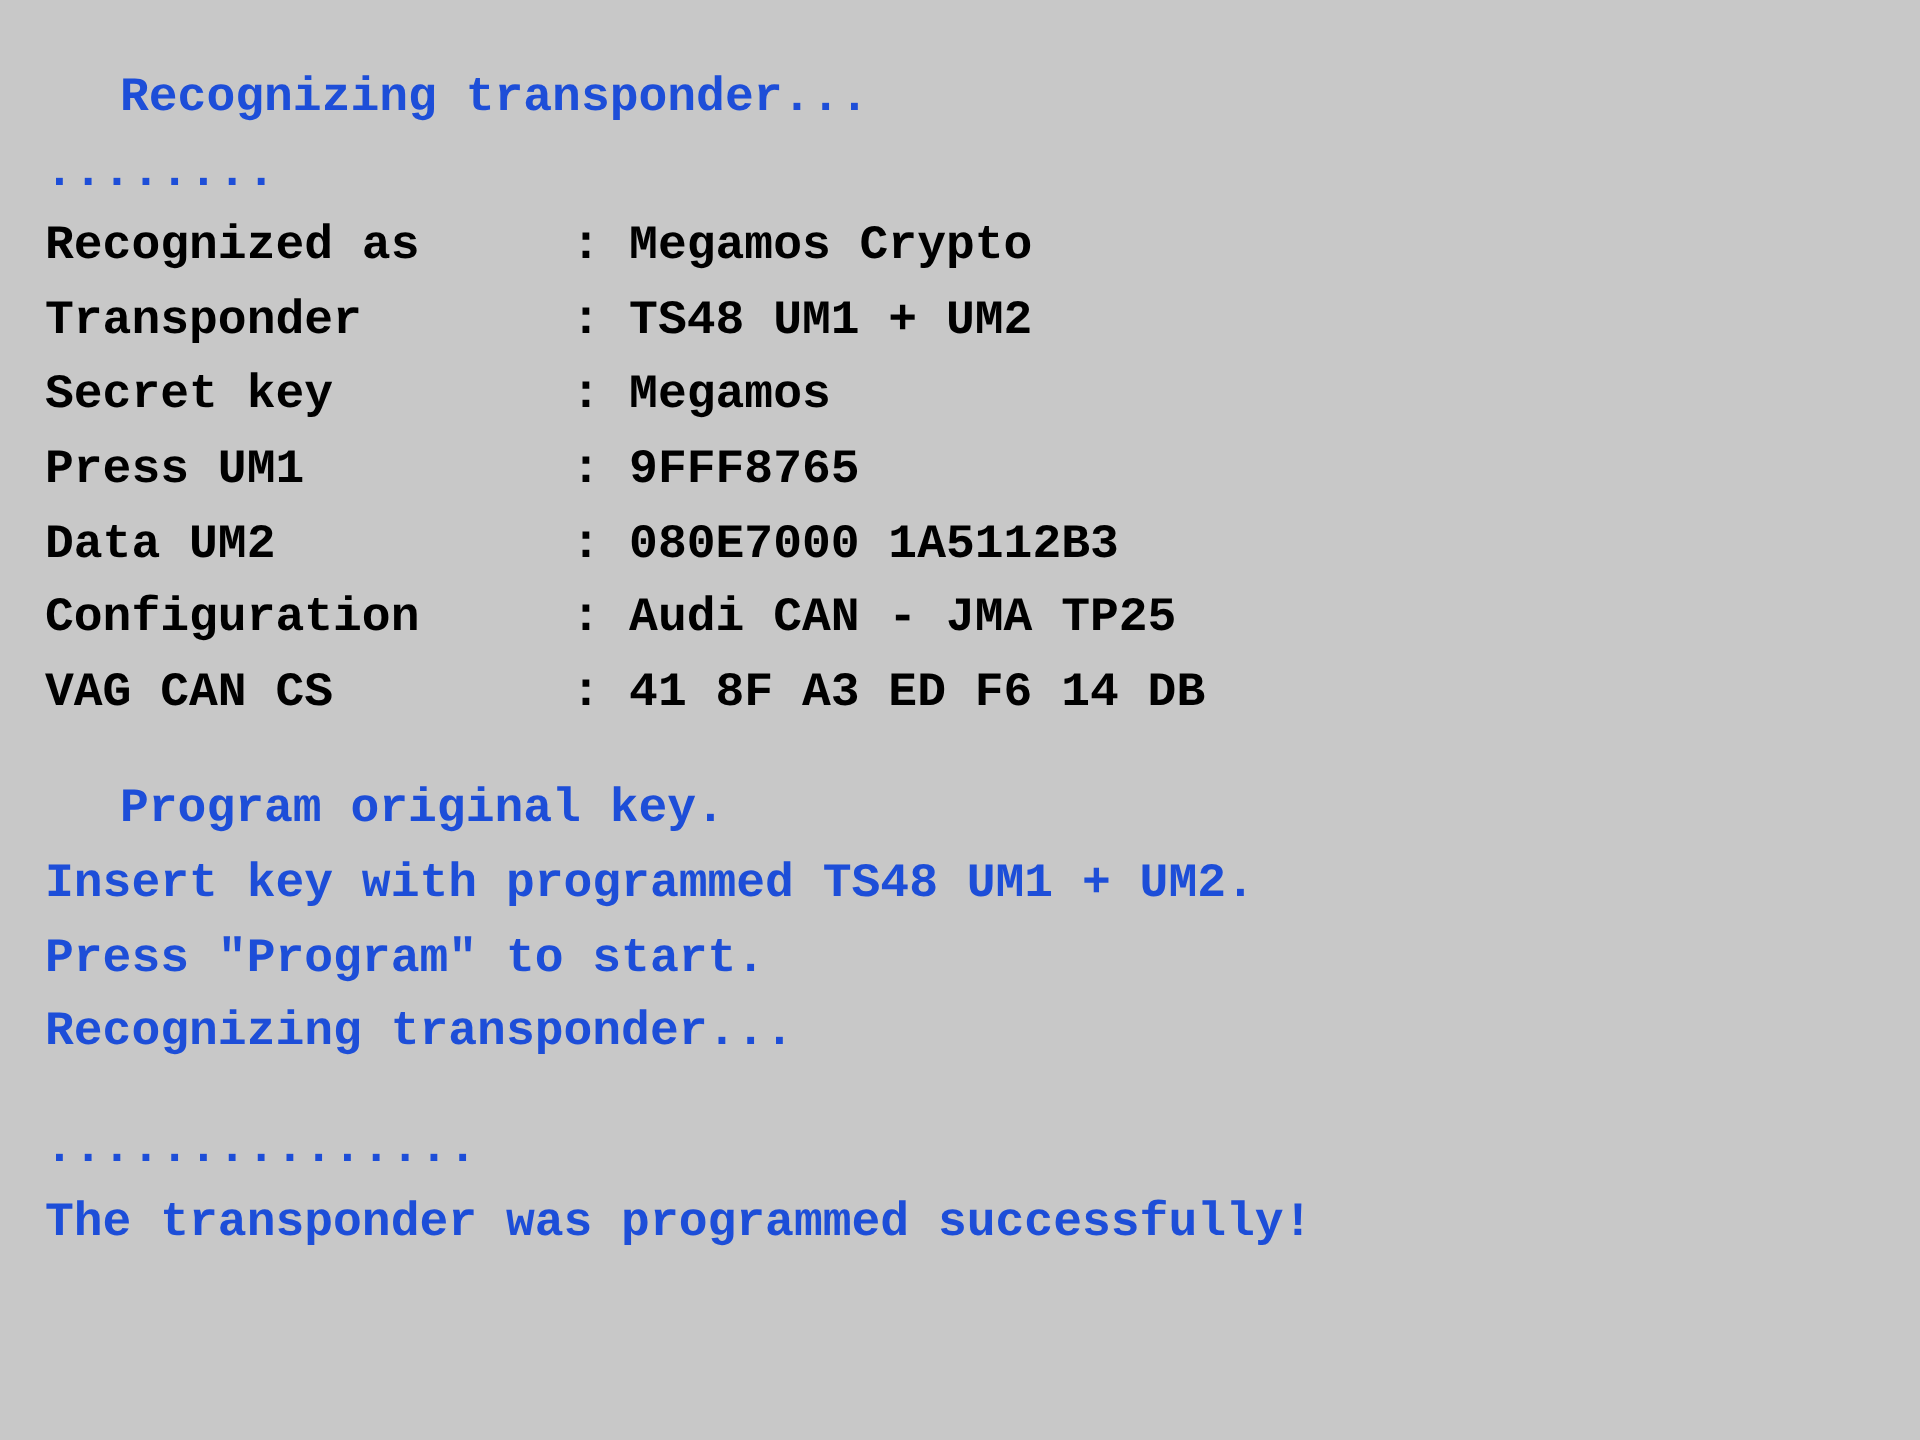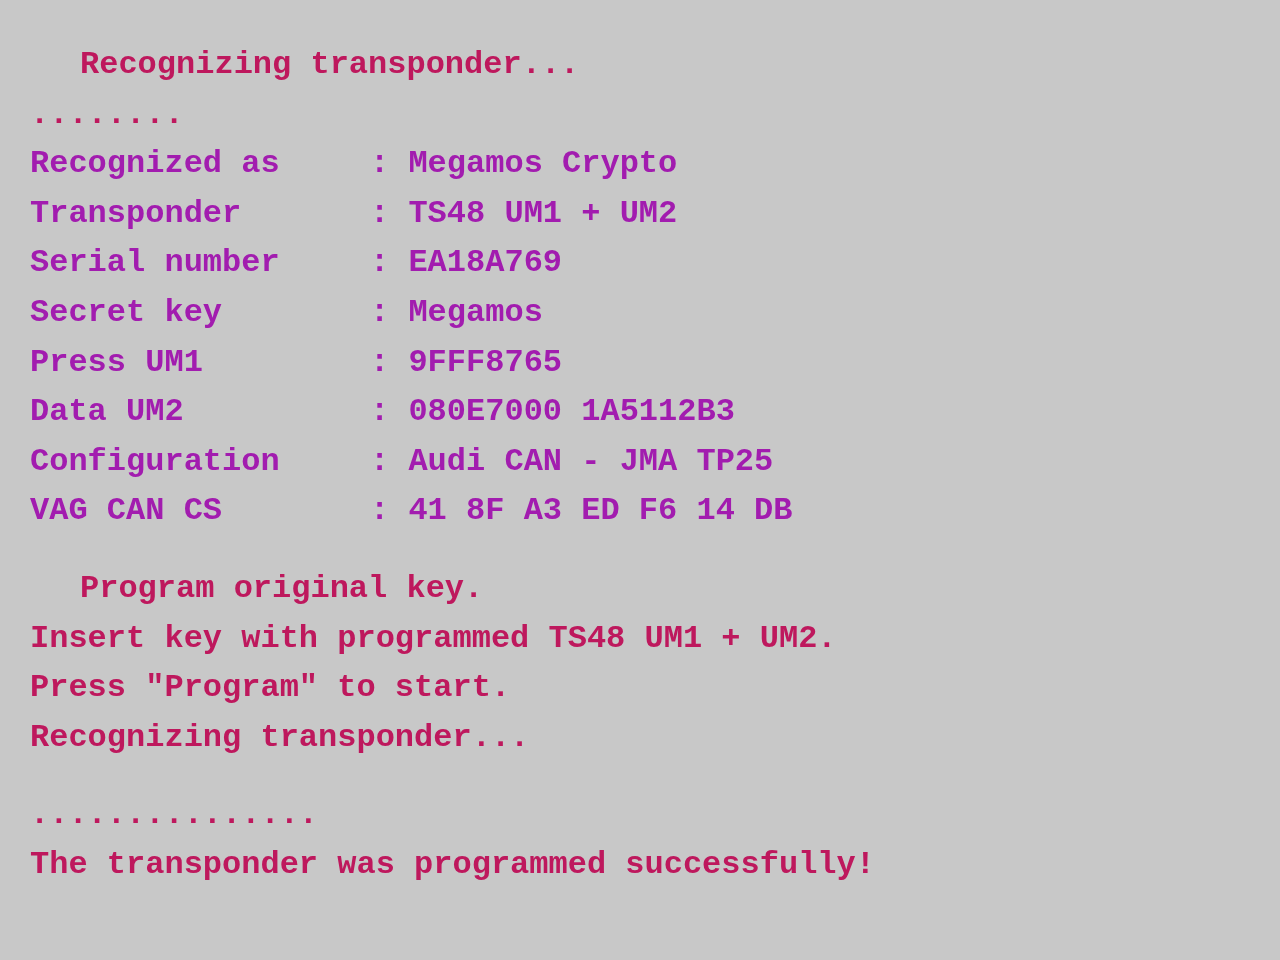--- a/index.html
+++ b/index.html
@@ -18,69 +18,66 @@
 
     .container {
       padding: 40px 30px;
       width: 100%;
       height: 100%;
     }
 
     .line {
       font-size: 32px;
       font-weight: bold;
-      color: #be185d;
+      color: #1d4ed8;
       line-height: 1.55;
       white-space: nowrap;
     }
 
     .line.indented {
       padding-left: 50px;
     }
 
     .spacer {
       height: 28px;
     }
 
     .info-row {
       display: flex;
       font-size: 32px;
       font-weight: bold;
-      color: #a21caf;
+      color: #000000;
       line-height: 1.55;
     }
 
     .info-label {
       min-width: 340px;
     }
 
     .info-value {
       flex: 1;
+      margin-left: 11px;
     }
   </style>
 </head>
 <body>
 
 <div class="container">
 
   <div class="line indented">Recognizing transponder...</div>
   <div class="line">........</div>
 
   <div id="info-table">
       <div class="info-row">
         <span class="info-label">Recognized as</span>
         <span class="info-value">: Megamos Crypto</span>
       </div>
       <div class="info-row">
         <span class="info-label">Transponder</span>
         <span class="info-value">: TS48 UM1 + UM2</span>
-      </div>
-      <div class="info-row">
-        <span class="info-label">Serial number</span>
-        <span class="info-value">: EA18A769</span>
       </div>
       <div class="info-row">
         <span class="info-label">Secret key</span>
         <span class="info-value">: Megamos</span>
       </div>
       <div class="info-row">
         <span class="info-label">Press  UM1</span>
         <span class="info-value">: 9FFF8765</span>
       </div>
       <div class="info-row">

